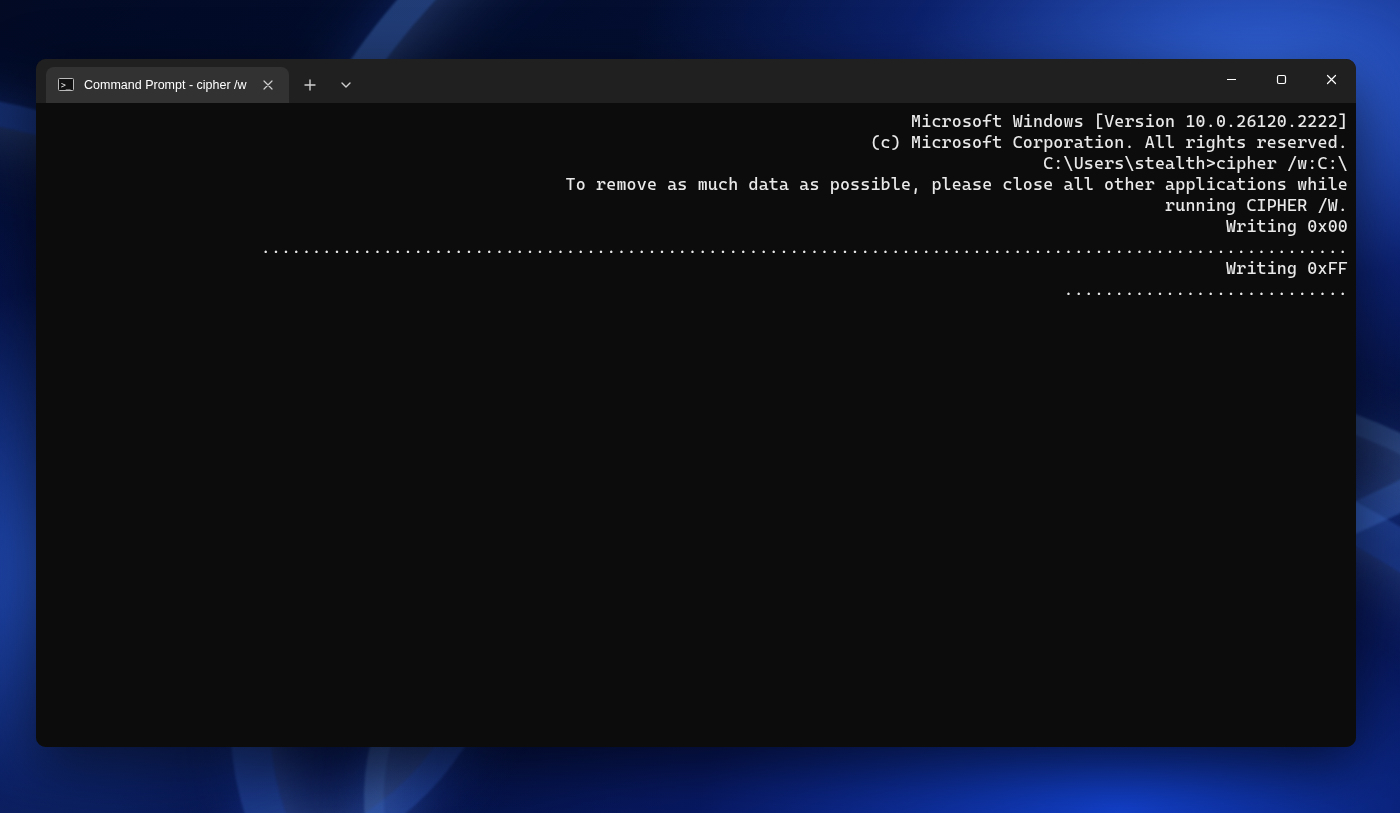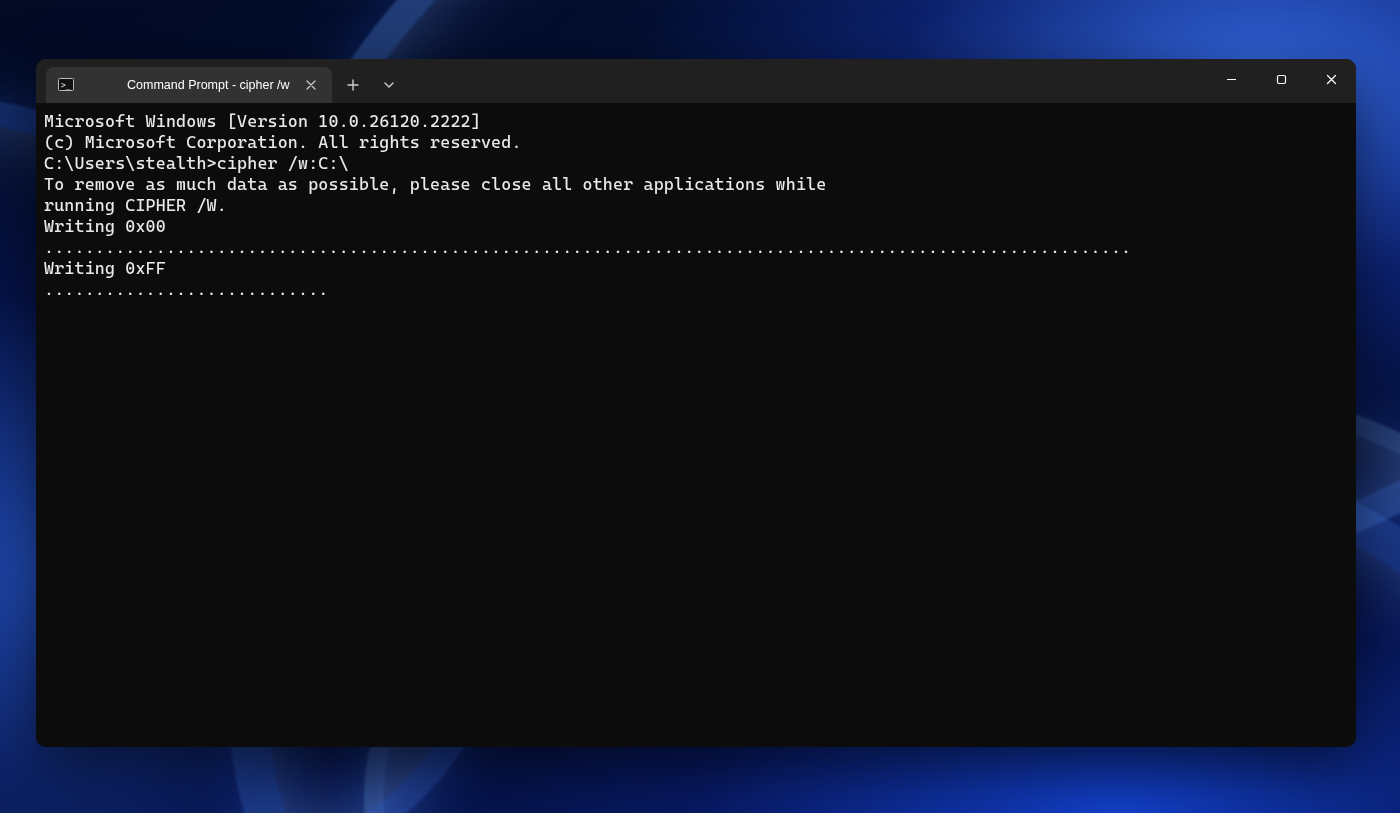--- a/index.html
+++ b/index.html
@@ -83,21 +83,20 @@
     flex: 0 0 16px;
     display: flex;
     align-items: center;
     justify-content: center;
   }
   .tab .label {
     white-space: nowrap;
     overflow: hidden;
     text-overflow: clip;
     max-width: 190px;
-    margin-left: 43px;
   }
   .tab .close {
     width: 22px;
     height: 22px;
     display: flex;
     align-items: center;
     justify-content: center;
     color: #cfcfcf;
     border-radius: 4px;
   }
@@ -134,20 +133,21 @@
     flex: 1 1 auto;
     background: #0c0c0c;
     color: #e9e9e9;
     font-family: 'Cascadia Mono', Consolas, 'Courier New', monospace;
     font-size: 17px;
     line-height: 21px;
     padding: 8px 8px;
     white-space: pre;
     overflow: hidden;
     letter-spacing: 0.2px;
+    text-align: right;
   }
   .terminal-body .line { display:block; }
 
   svg { display:block; }
 </style>
 </head>
 <body>
 
 <div class="wallpaper">
   <div class="ribbon r1"></div>

